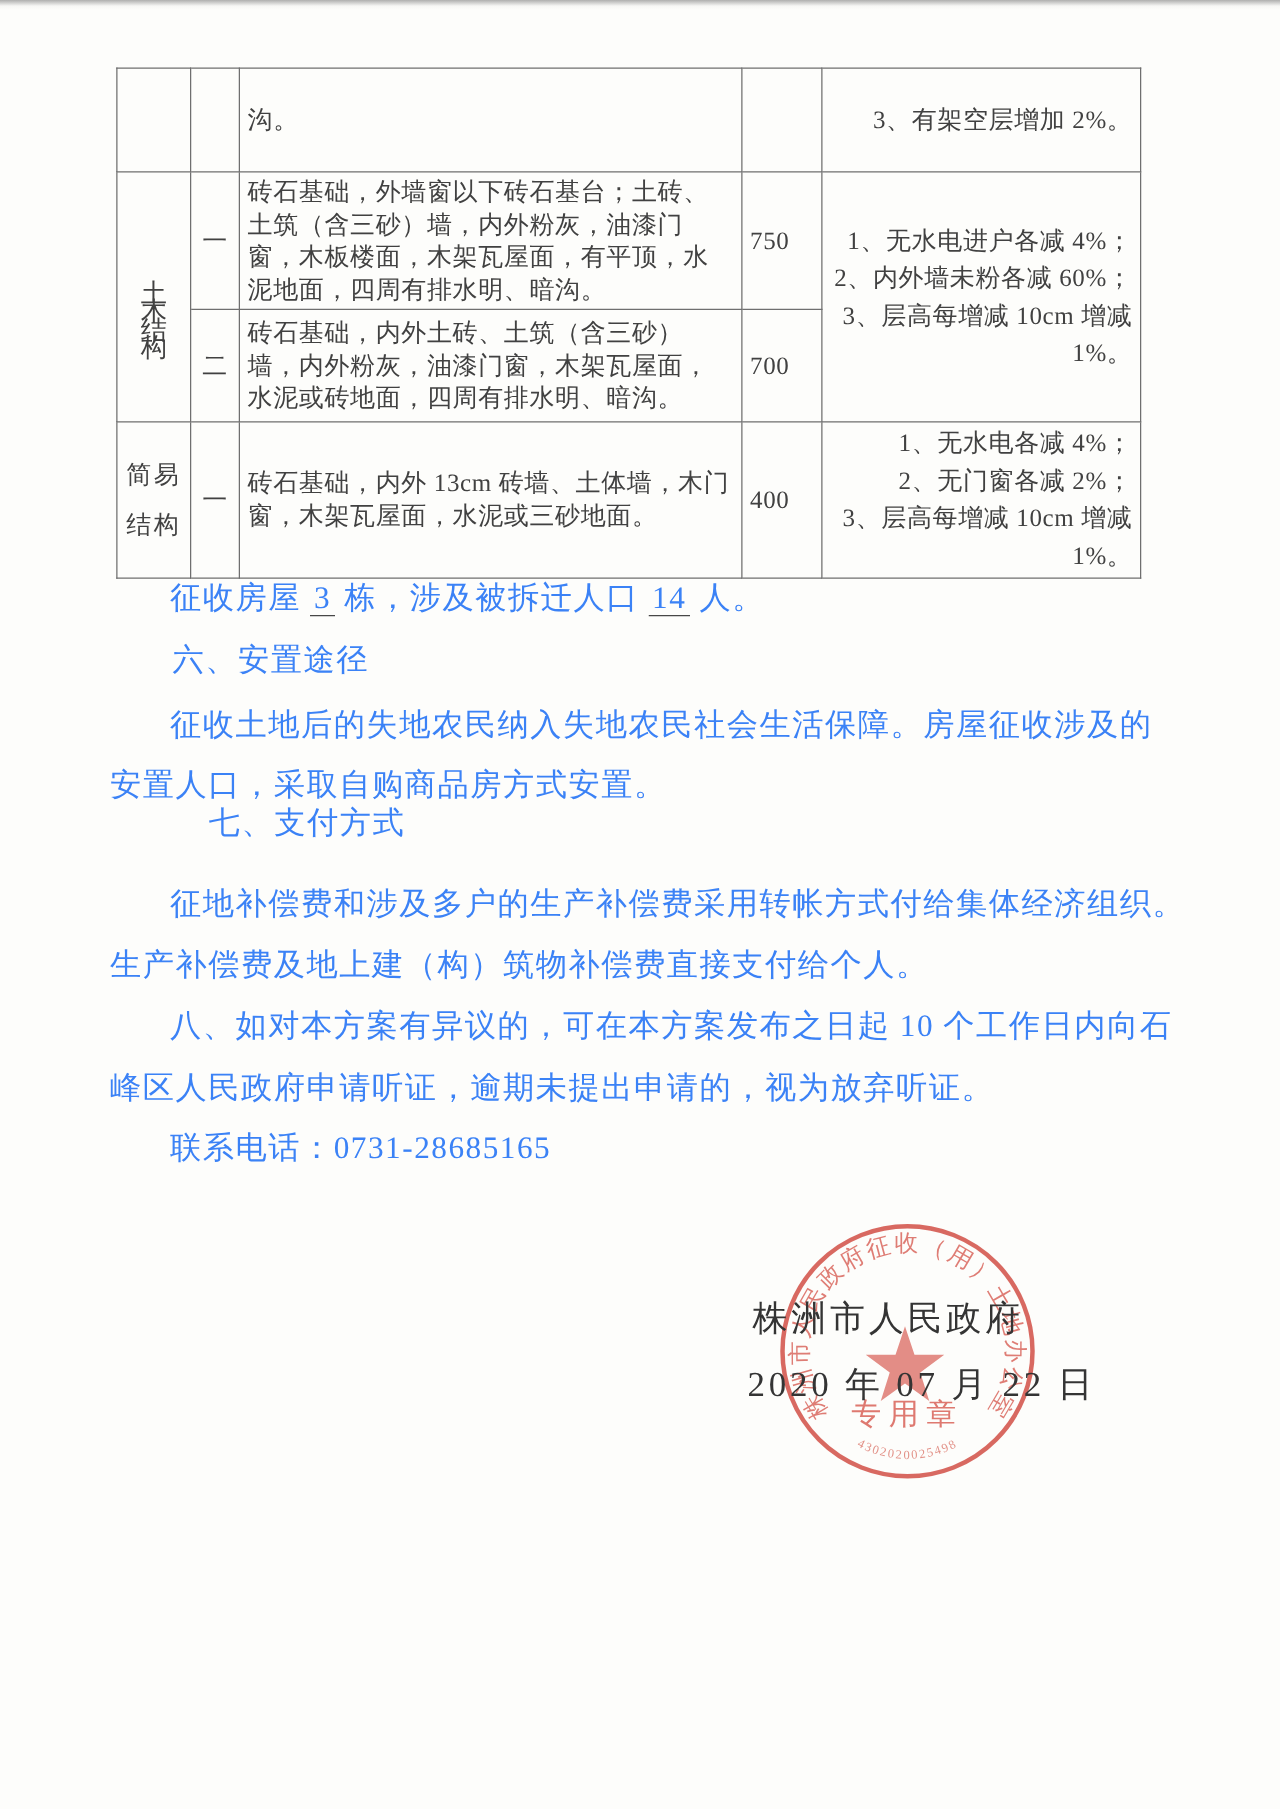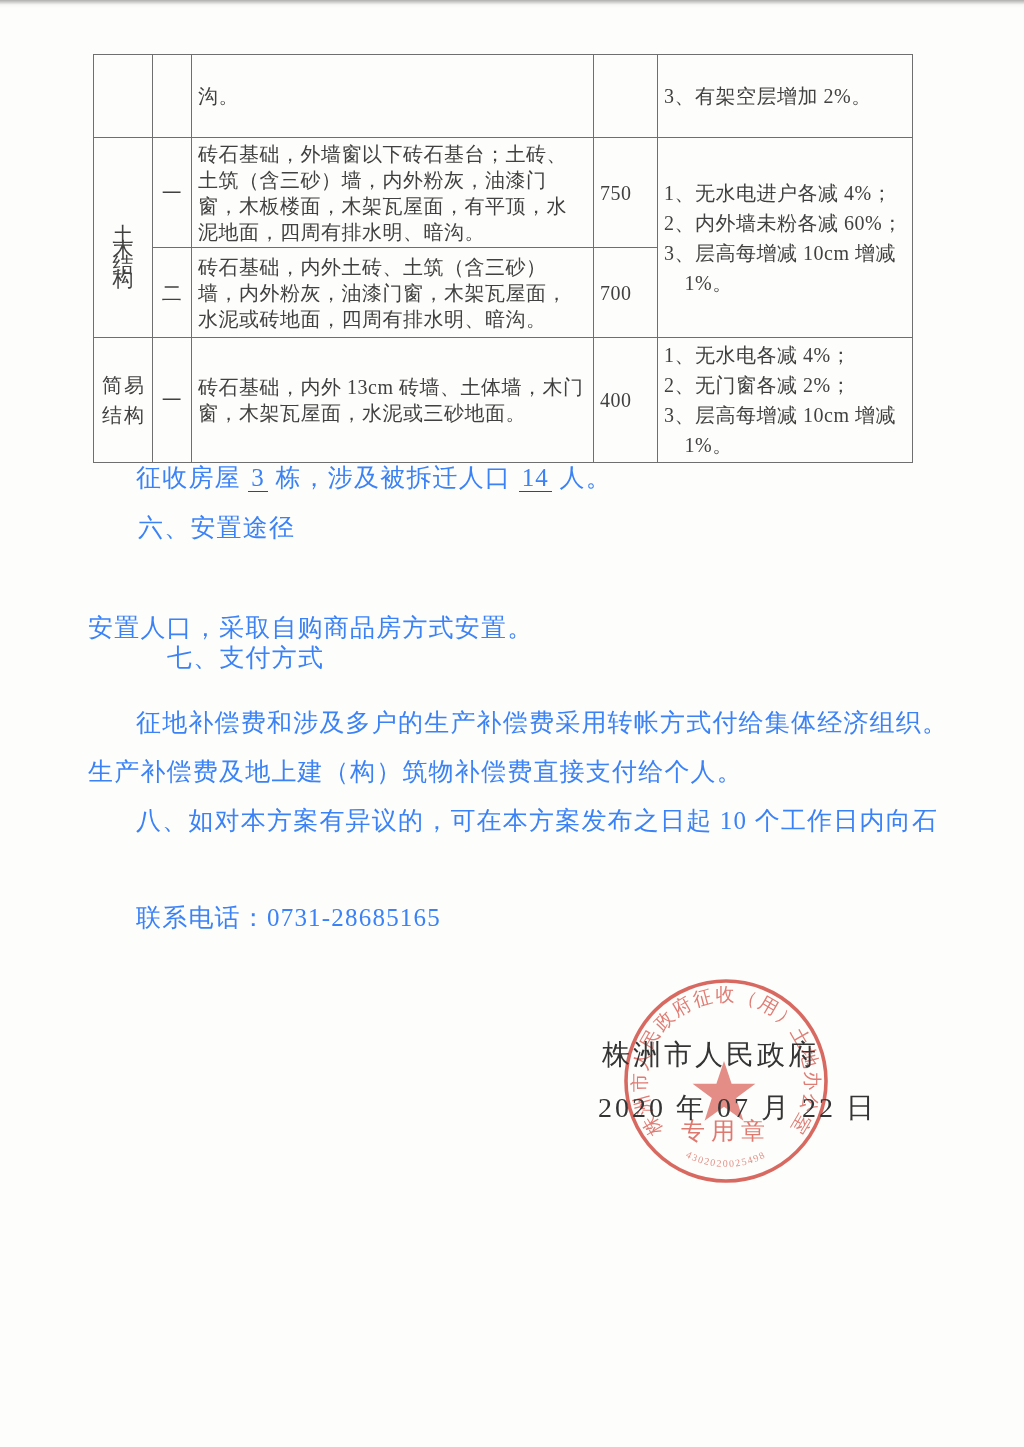--- a/index.html
+++ b/index.html
@@ -26,27 +26,27 @@
     color:#414141; padding:2px 6px;
     vertical-align:middle;
   }
   col.c1{width:59px;} col.c2{width:39px;} col.c3{width:402px;} col.c4{width:64px;} col.c5{width:255px;}
   tr.r1{height:83px;} tr.r2{height:110px;} tr.r3{height:90px;} tr.r4{height:100px;}
   td.desc { padding:3px 6px 3px 9px; }
   td.top  { vertical-align:top; }
   td.price{ text-align:left; font-size:23px; letter-spacing:1px; }
   td.grade{ text-align:center; font-size:21px; }
   td.note { padding-left:10px; }
-  .notetext{ white-space:pre; line-height:30px; }
+  .notetext{ white-space:pre; line-height:30px;text-align:right; }
   .vert {
     writing-mode:vertical-rl; text-orientation:upright;
     letter-spacing:15px; font-size:21px; display:inline-block; margin-top:4px;
   }
   td.cat { text-align:center; }
-  .cat2line { display:inline-block; width:46px; line-height:30px; letter-spacing:2px; text-align:right; }
+  .cat2line { display:inline-block; width:46px; line-height:40px; letter-spacing:2px; text-align:center; }
 
   
   .t { position:absolute; white-space:nowrap; font-size:25px; letter-spacing:1.2px; color:#3b82f6; }
   .u { border-bottom:1.6px solid #474747; padding:0 3px; }
 
   
   .sig { position:absolute; white-space:nowrap; font-size:28px; letter-spacing:3px; color:#343434; z-index:3; }
   .seal-svg { position:absolute; left:615px; top:970px; z-index:2; opacity:.93; }
 </style>
 </head>
@@ -108,27 +108,29 @@
       </td>
     </tr>
   </tbody>
     </table>
 
   <div class="t" style="left:136px; top:461px;">
     <span>征收房屋 </span><span class="u">3</span><span> 栋，涉及被拆迁人口 </span><span class="u">14</span><span> 人。</span>
   </div>
 
   <div class="t" style="left:138px; top:511px;">六、安置途径</div>
+  <div class="t" style="left:136px; top:563px;">征收土地后的失地农民纳入失地农民社会生活保障。房屋征收涉及的</div>
   <div class="t" style="left:88px;  top:611px;">安置人口，采取自购商品房方式安置。</div>
 
   <div class="t" style="left:138px; top:641px;margin-left:29px;">七、支付方式</div>
   <div class="t" style="left:136px; top:706px;text-align:right;">征地补偿费和涉及多户的生产补偿费采用转帐方式付给集体经济组织。</div>
   <div class="t" style="left:88px;  top:755px;">生产补偿费及地上建（构）筑物补偿费直接支付给个人。</div>
 
   <div class="t" style="left:136px; top:804px;">八、如对本方案有异议的，可在本方案发布之日起 10 个工作日内向石</div>
+  <div class="t" style="left:88px;  top:853px;">峰区人民政府申请听证，逾期未提出申请的，视为放弃听证。</div>
 
   <div class="t" style="left:136px; top:901px;">联系电话：0731-28685165</div>
 
   <svg class="seal-svg" width="222" height="222" viewBox="-111 -111 222 222">
     <defs>
       <path id="ringPath" d="M -65.5,45.9 A 80,80 0 1 1 65.5,45.9" fill="none"></path>
       <path id="serialPath" d="M -55.3,65.9 A 86,86 0 0 0 55.3,65.9" fill="none"></path>
     </defs>
     <circle cx="0" cy="0" r="100" fill="none" stroke="#d0493f" stroke-width="3.6" opacity=".88"></circle>
     <polygon opacity=".72" fill="#d6564c" points="0,-30 7.6,-7.2 31.4,-7.2 12.2,7.0 19.4,29.8 0,15.8 -19.4,29.8 -12.2,7.0 -31.4,-7.2 -7.6,-7.2" transform="translate(-2,10)"></polygon>

